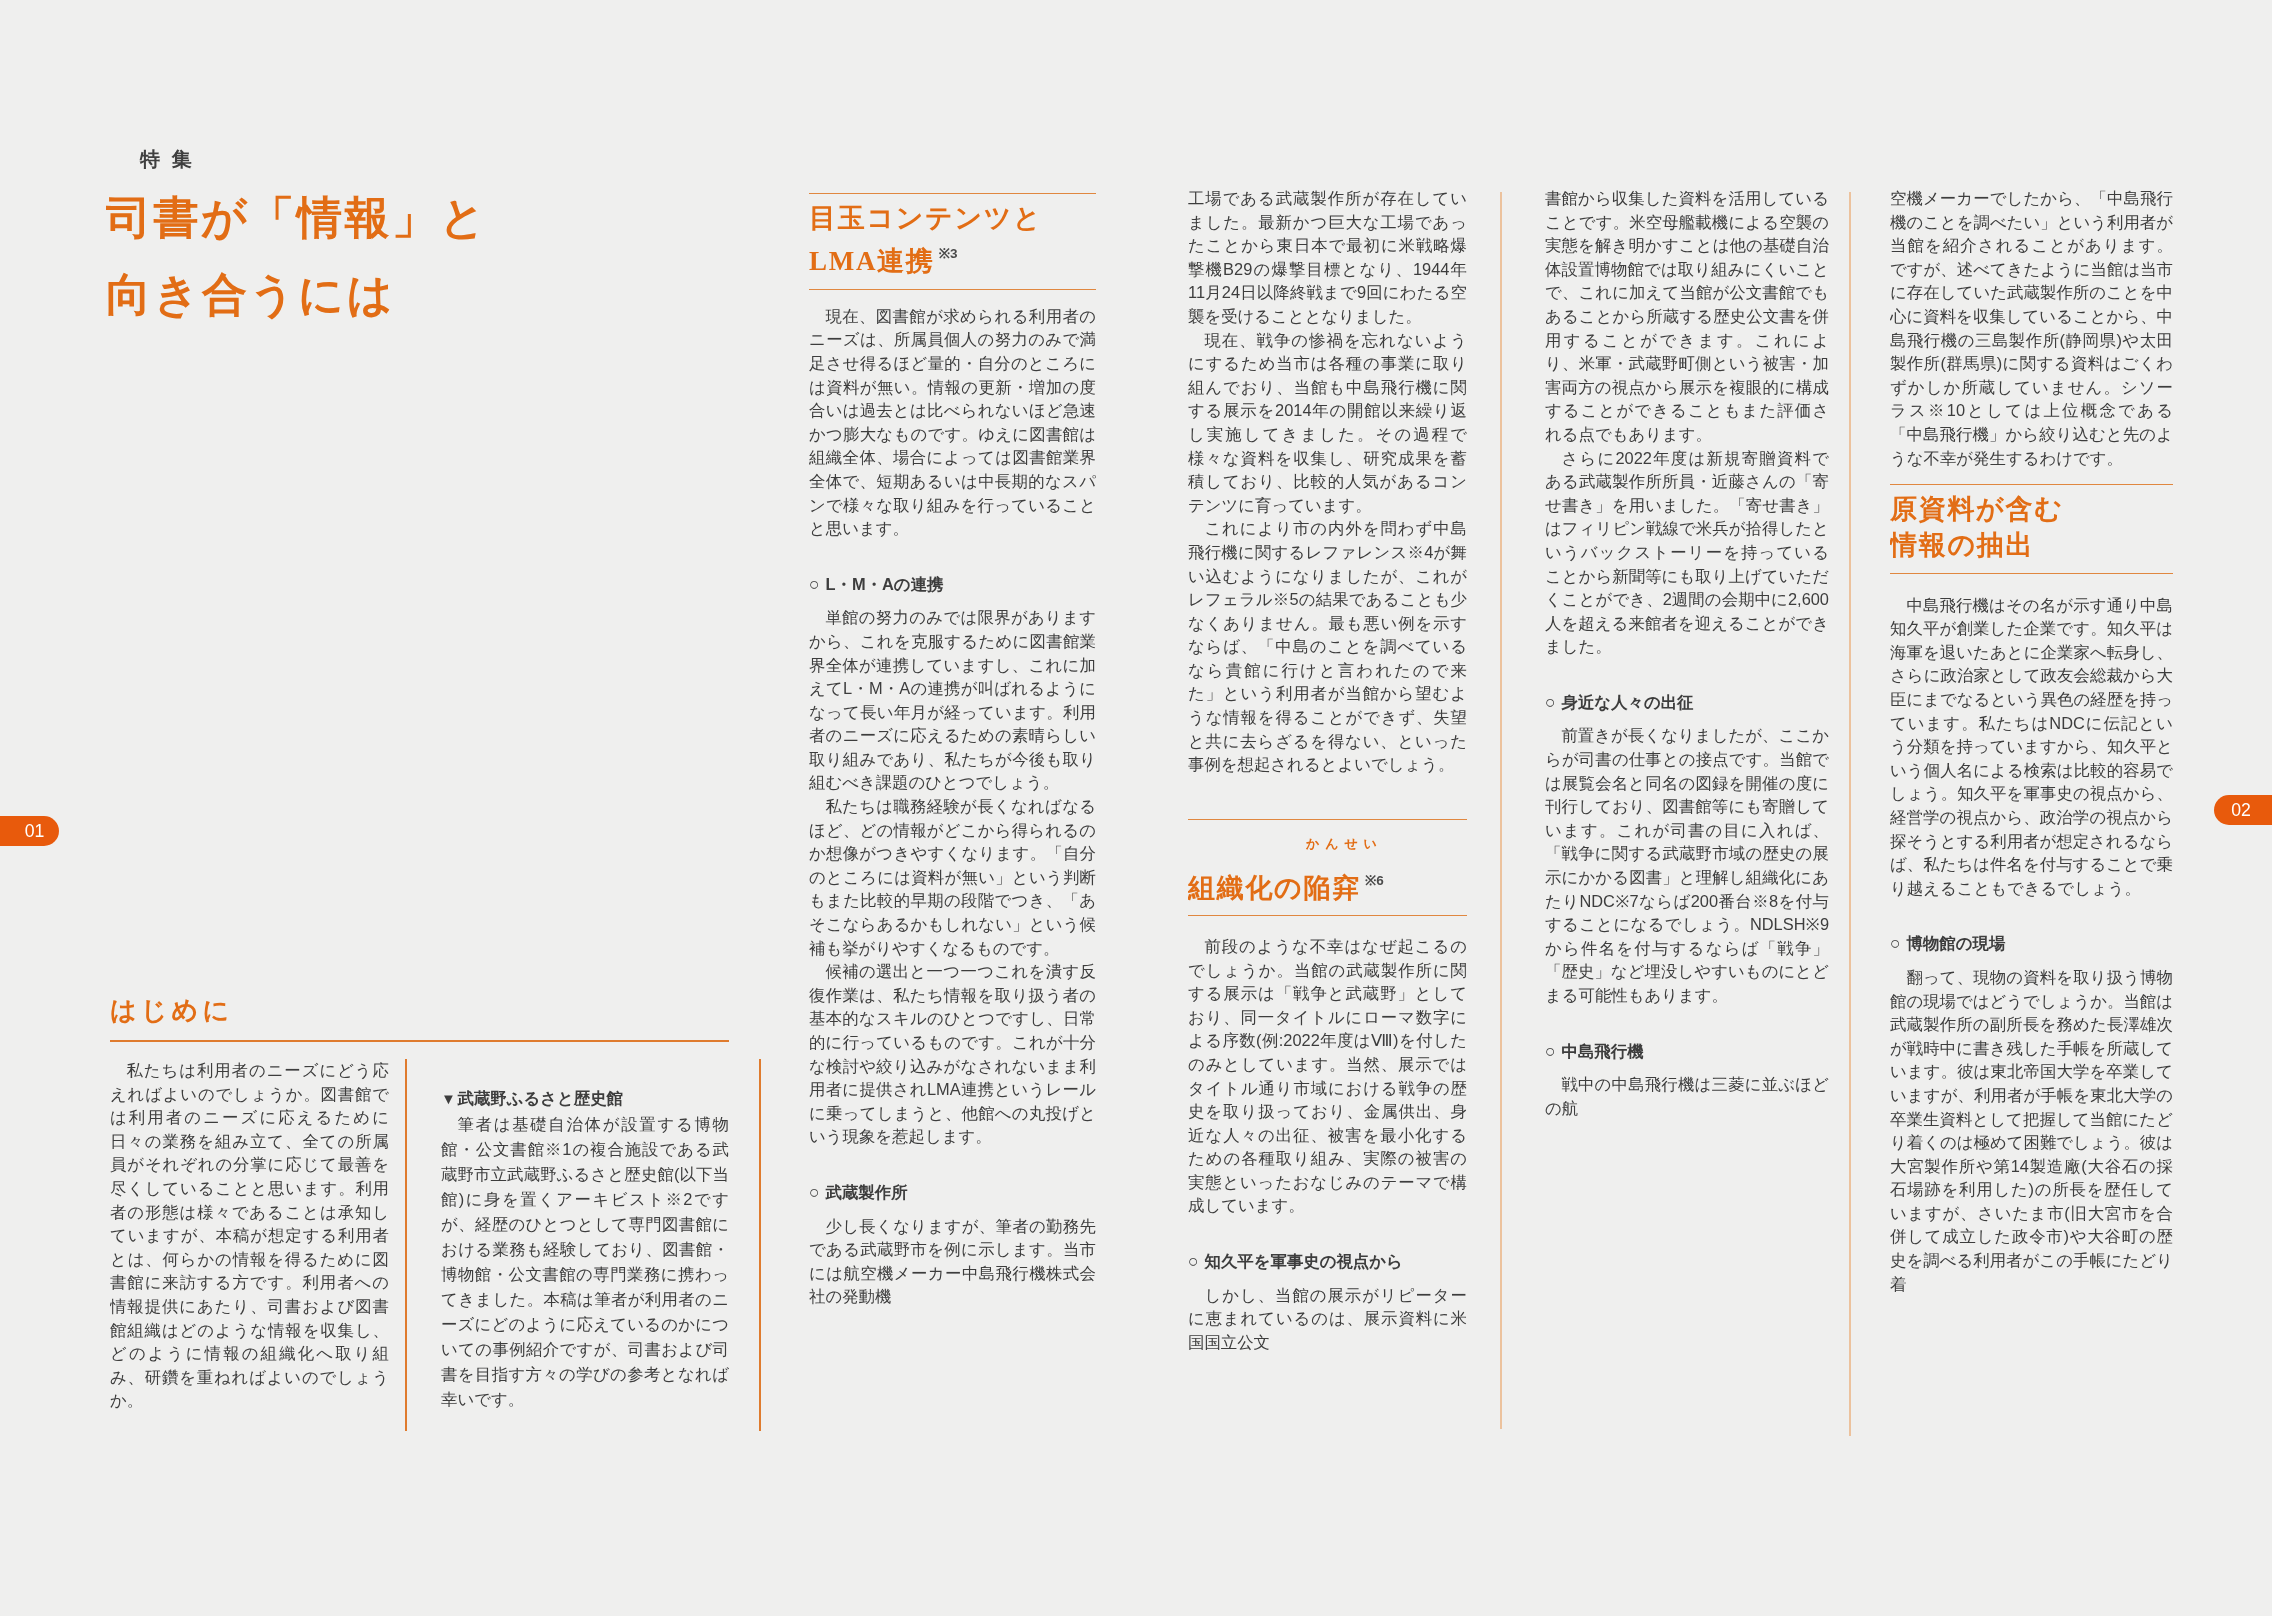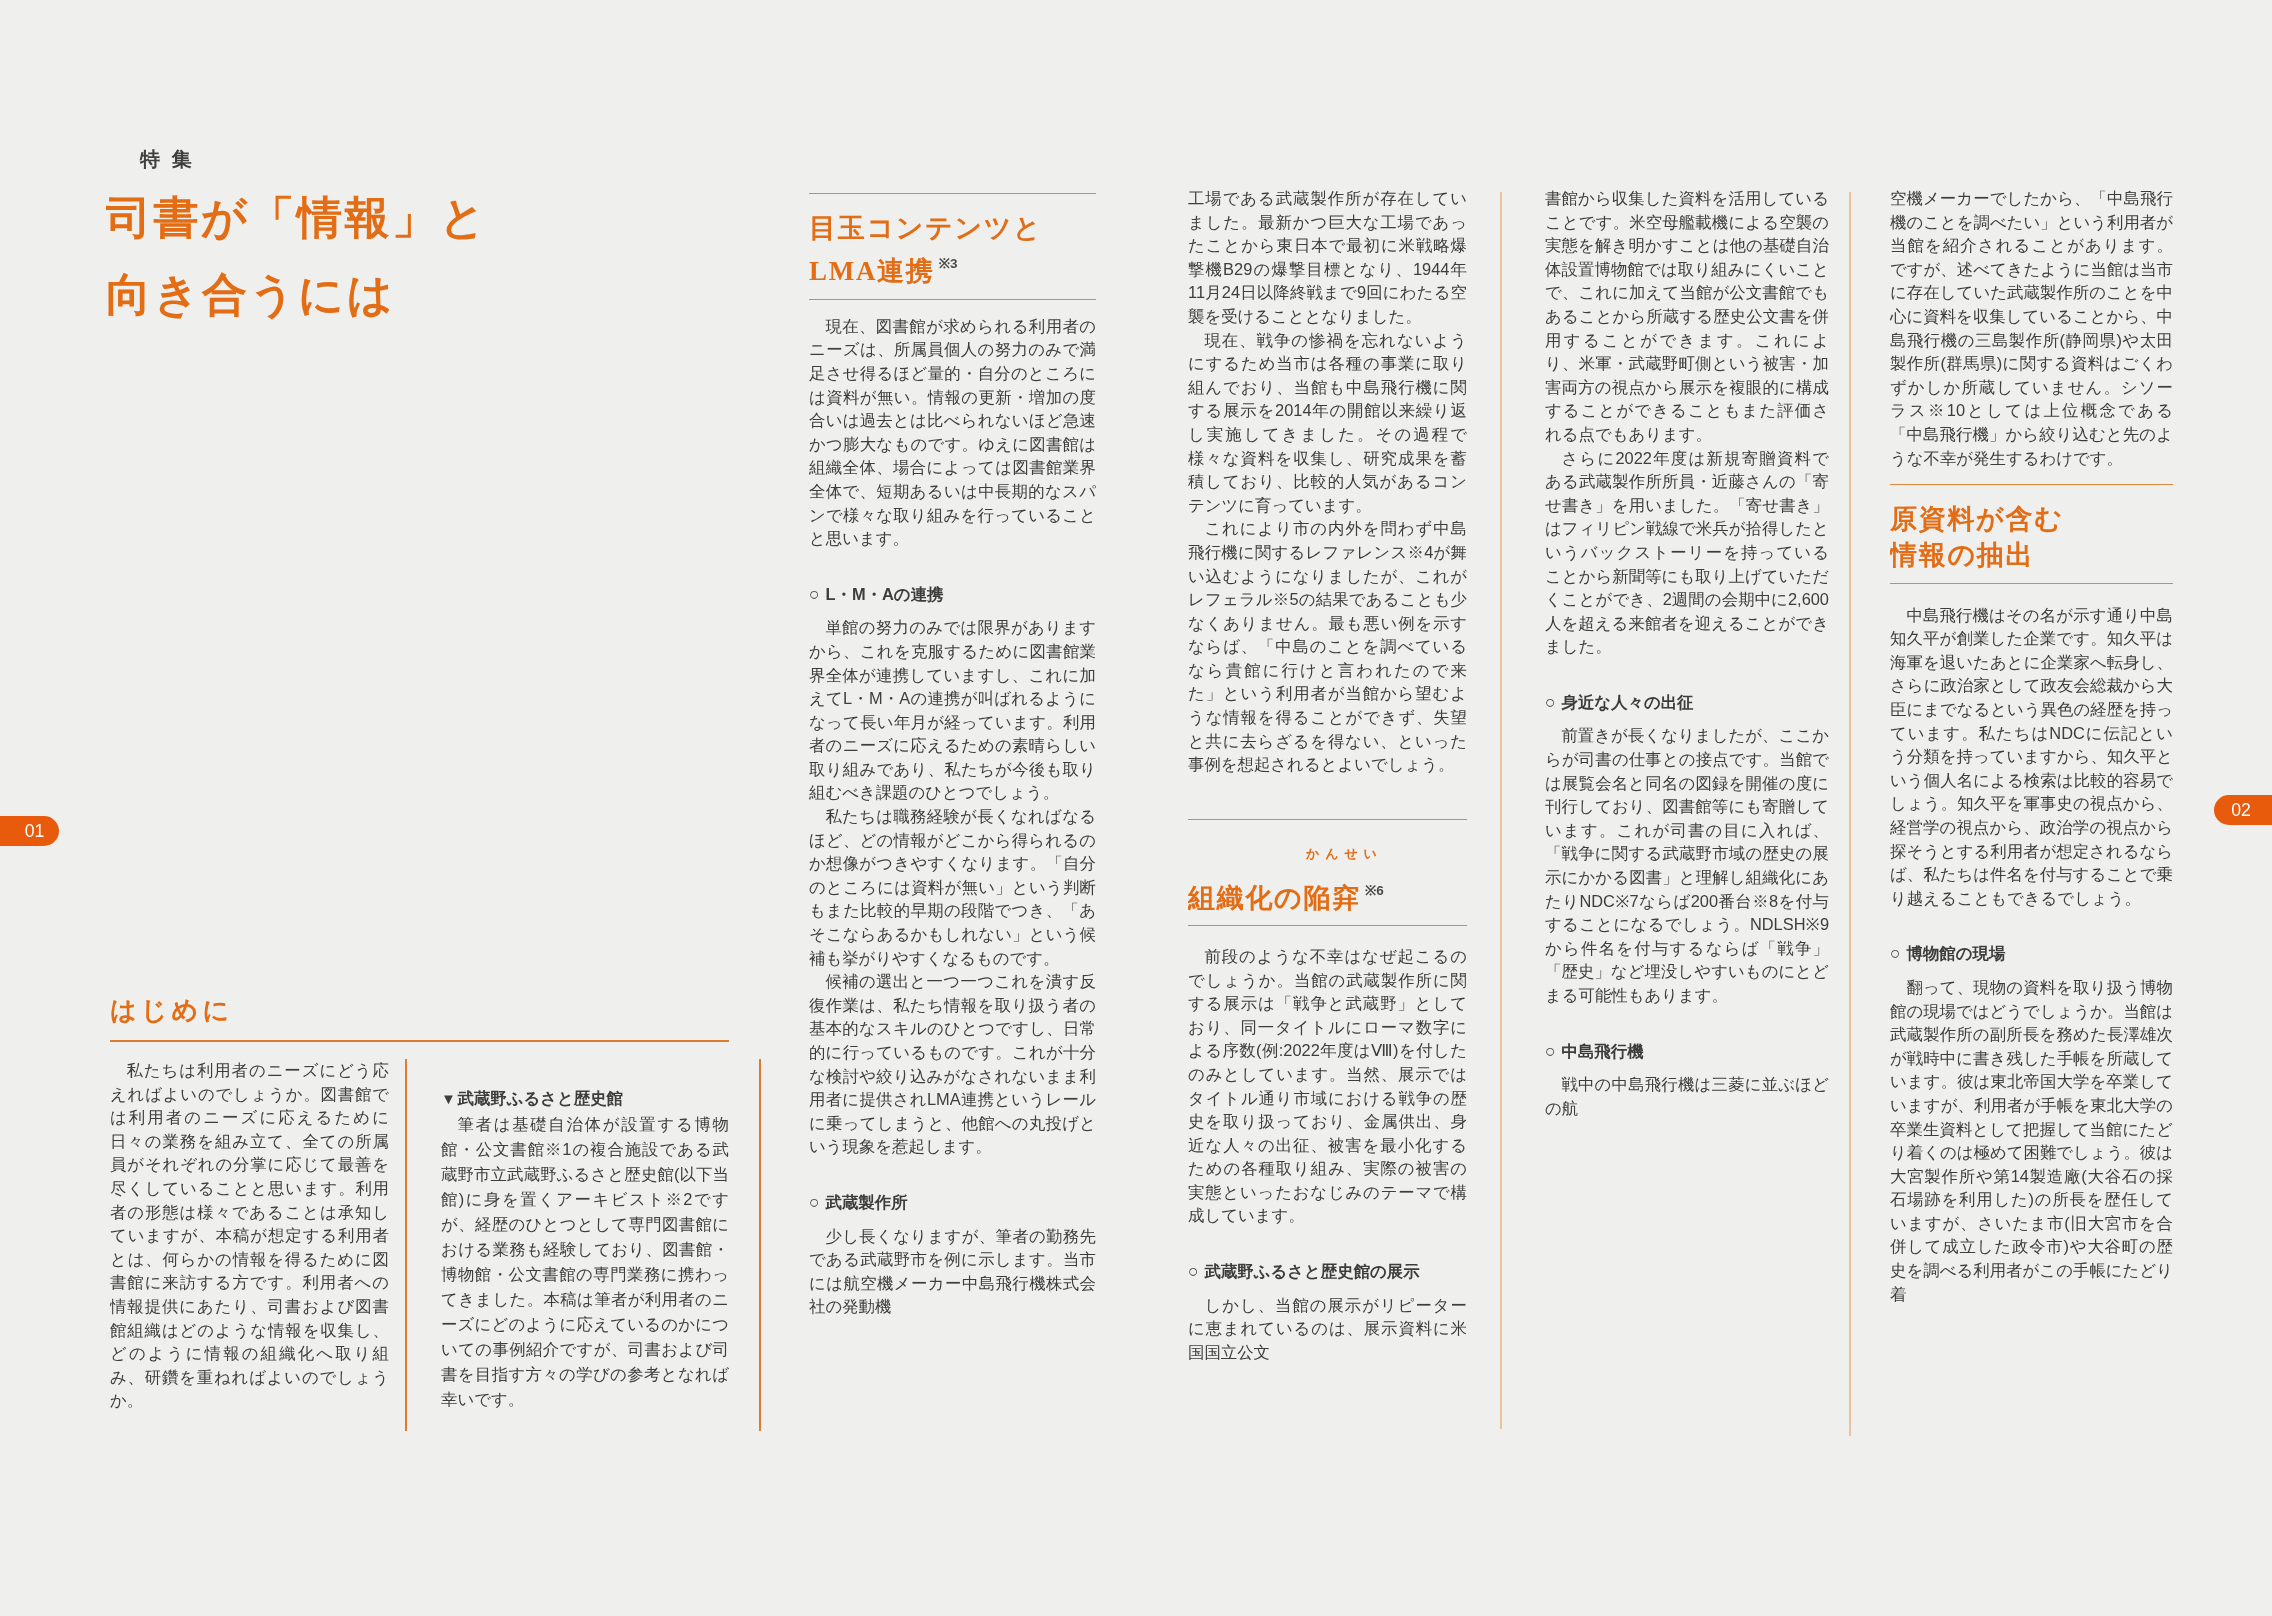--- a/index.html
+++ b/index.html
@@ -40,21 +40,21 @@
     left:110px;top:993px;
     font-family:"Liberation Serif",serif;
     font-size:26px;font-weight:600;color:#e26d15;letter-spacing:4.2px;
   }
   .intro-rule{left:110px;top:1040px;width:619px;height:1.7px;background:#df7b2e;}
 
   .sec-heading{
     font-family:"Liberation Serif",serif;
     color:#e26d15;font-size:27px;line-height:36px;font-weight:600;letter-spacing:1.7px;
     border-top:1.7px solid #e0873f;border-bottom:1.7px solid #e0873f;
-    padding:16px 0 10px;
+    padding:6px 0 10px;
   }
   .sec-heading sup{
     font-size:13.5px;color:#4a4a4a;letter-spacing:0;
     font-family:"Liberation Sans",sans-serif;margin-left:4.2px;vertical-align:11.8px;
   }
   .furigana{
     display:block;font-family:"Liberation Sans",sans-serif;
     font-size:13px;color:#e26d15;letter-spacing:5.9px;
     padding-left:118px;margin-bottom:0.8px;font-weight:700;
   }
@@ -136,21 +136,21 @@
   <p>工場である武蔵製作所が存在していました。最新かつ巨大な工場であったことから東日本で最初に米戦略爆撃機B29の爆撃目標となり、1944年11月24日以降終戦まで9回にわたる空襲を受けることとなりました。</p>
   <p class="indent">現在、戦争の惨禍を忘れないようにするため当市は各種の事業に取り組んでおり、当館も中島飛行機に関する展示を2014年の開館以来繰り返し実施してきました。その過程で様々な資料を収集し、研究成果を蓄積しており、比較的人気があるコンテンツに育っています。</p>
   <p class="indent">これにより市の内外を問わず中島飛行機に関するレファレンス※4が舞い込むようになりましたが、これがレフェラル※5の結果であることも少なくありません。最も悪い例を示すならば、「中島のことを調べているなら貴館に行けと言われたので来た」という利用者が当館から望むような情報を得ることができず、失望と共に去らざるを得ない、といった事例を想起されるとよいでしょう。</p>
   <div class="sec-heading heading-box-mid">
     <span class="furigana">かんせい</span>
     <div><span>組織化の陥穽</span><sup>※6</sup></div>
   </div>
   <p class="indent">前段のような不幸はなぜ起こるのでしょうか。当館の武蔵製作所に関する展示は「戦争と武蔵野」としており、同一タイトルにローマ数字による序数(例:2022年度はⅧ)を付したのみとしています。当然、展示ではタイトル通り市域における戦争の歴史を取り扱っており、金属供出、身近な人々の出征、被害を最小化するための各種取り組み、実際の被害の実態といったおなじみのテーマで構成しています。</p>
   <div class="subhead">
     <span class="mark">○</span>
-      <span>武蔵野ふるさと歴史館の展示</span>
+      <span>知久平を軍事史の視点から</span>
   </div>
   <p class="indent">しかし、当館の展示がリピーターに恵まれているのは、展示資料に米国国立公文</p>
 </div>
 
 <div class="abs vdiv vdiv-light" style="left:1500px;top:192px;height:1237px;"></div>
 
 <div class="abs col bodytext" style="left:1545px;top:187px;width:284px;height:1296px;">
   <p>書館から収集した資料を活用していることです。米空母艦載機による空襲の実態を解き明かすことは他の基礎自治体設置博物館では取り組みにくいことで、これに加えて当館が公文書館でもあることから所蔵する歴史公文書を併用することができます。これにより、米軍・武蔵野町側という被害・加害両方の視点から展示を複眼的に構成することができることもまた評価される点でもあります。</p>
   <p class="indent">さらに2022年度は新規寄贈資料である武蔵製作所所員・近藤さんの「寄せ書き」を用いました。「寄せ書き」はフィリピン戦線で米兵が拾得したというバックストーリーを持っていることから新聞等にも取り上げていただくことができ、2週間の会期中に2,600人を超える来館者を迎えることができました。</p>
   <div class="subhead">

